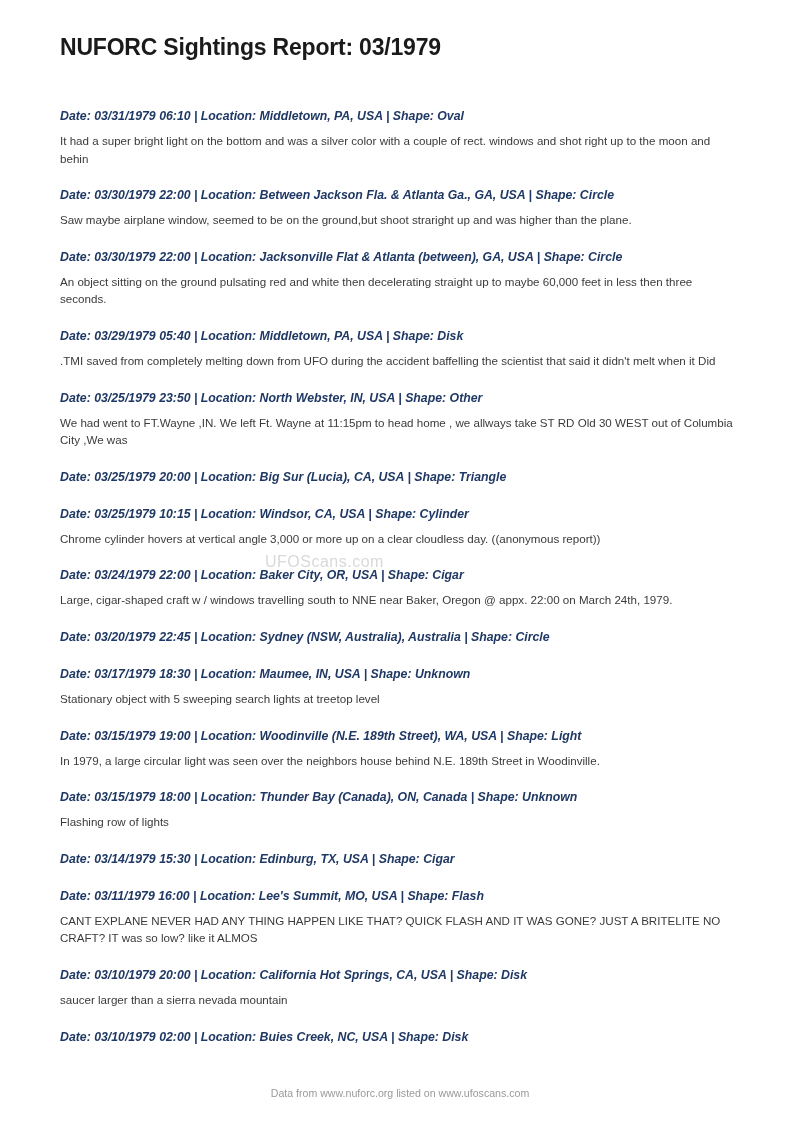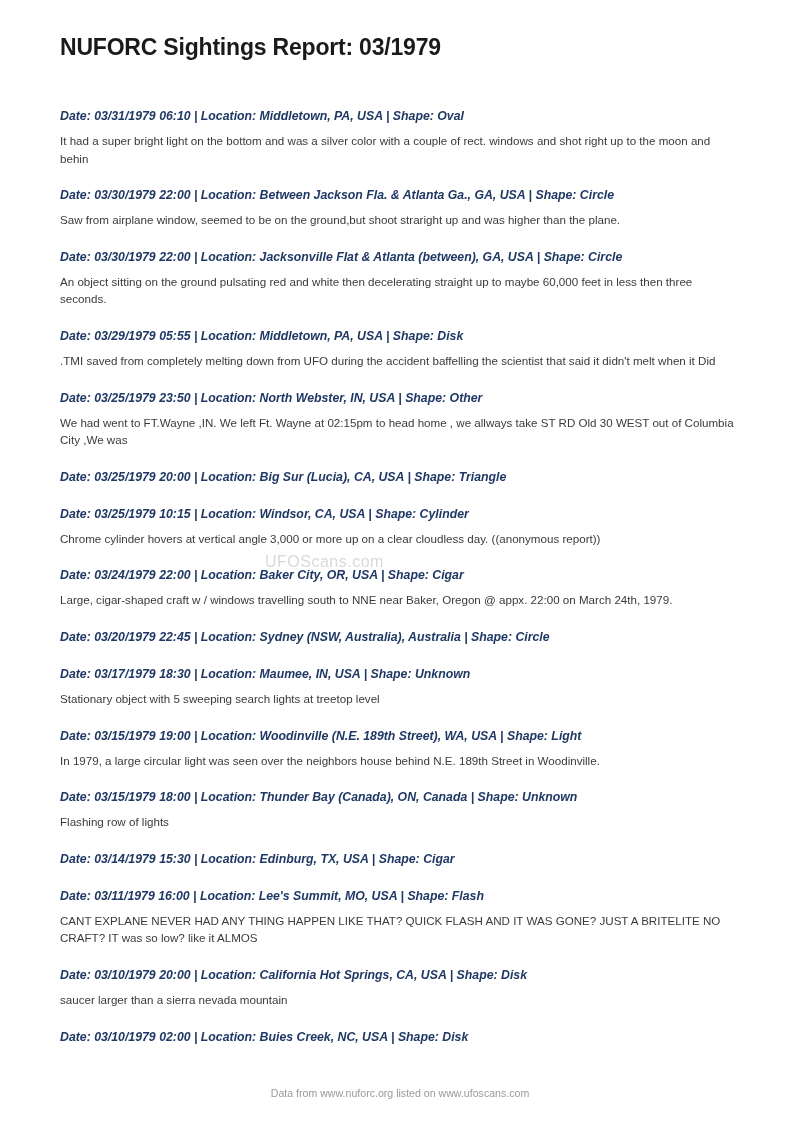--- a/index.html
+++ b/index.html
@@ -82,36 +82,36 @@
 
   <div class="report-list">
 
     <div class="sighting">
       <div class="sighting-header">Date: 03/31/1979 06:10 | Location: Middletown, PA, USA | Shape: Oval</div>
       <div class="sighting-body">It had a super bright light on the bottom and was a silver color with a couple of rect. windows and shot right up to the moon and behin</div>
     </div>
 
     <div class="sighting">
       <div class="sighting-header">Date: 03/30/1979 22:00 | Location: Between Jackson Fla. &amp; Atlanta Ga., GA, USA | Shape: Circle</div>
-      <div class="sighting-body">Saw from airplane window, seemed to be on the ground,but shoot straright up and was higher than the plane.</div>
+      <div class="sighting-body">Saw maybe airplane window, seemed to be on the ground,but shoot straright up and was higher than the plane.</div>
     </div>
 
     <div class="sighting">
       <div class="sighting-header">Date: 03/30/1979 22:00 | Location: Jacksonville Flat &amp; Atlanta (between), GA, USA | Shape: Circle</div>
       <div class="sighting-body">An object sitting on the ground pulsating red and white then decelerating straight up to maybe 60,000 feet in less then three seconds.</div>
     </div>
 
     <div class="sighting">
-      <div class="sighting-header">Date: 03/29/1979 05:55 | Location: Middletown, PA, USA | Shape: Disk</div>
+      <div class="sighting-header">Date: 03/29/1979 05:40 | Location: Middletown, PA, USA | Shape: Disk</div>
       <div class="sighting-body">.TMI saved from completely melting down from UFO during the accident baffelling the scientist that said it didn't melt when it Did</div>
     </div>
 
     <div class="sighting">
       <div class="sighting-header">Date: 03/25/1979 23:50 | Location: North Webster, IN, USA | Shape: Other</div>
-      <div class="sighting-body">We had went to FT.Wayne ,IN. We left Ft. Wayne at 02:15pm to head home , we allways take ST RD Old 30 WEST out of Columbia City ,We was</div>
+      <div class="sighting-body">We had went to FT.Wayne ,IN. We left Ft. Wayne at 11:15pm to head home , we allways take ST RD Old 30 WEST out of Columbia City ,We was</div>
     </div>
 
     <div class="sighting">
       <div class="sighting-header">Date: 03/25/1979 20:00 | Location: Big Sur (Lucia), CA, USA | Shape: Triangle</div>
     </div>
 
     <div class="sighting">
       <div class="sighting-header">Date: 03/25/1979 10:15 | Location: Windsor, CA, USA | Shape: Cylinder</div>
       <div class="sighting-body">Chrome cylinder hovers at vertical angle 3,000 or more up on a clear cloudless day. ((anonymous report))</div>
     </div>

